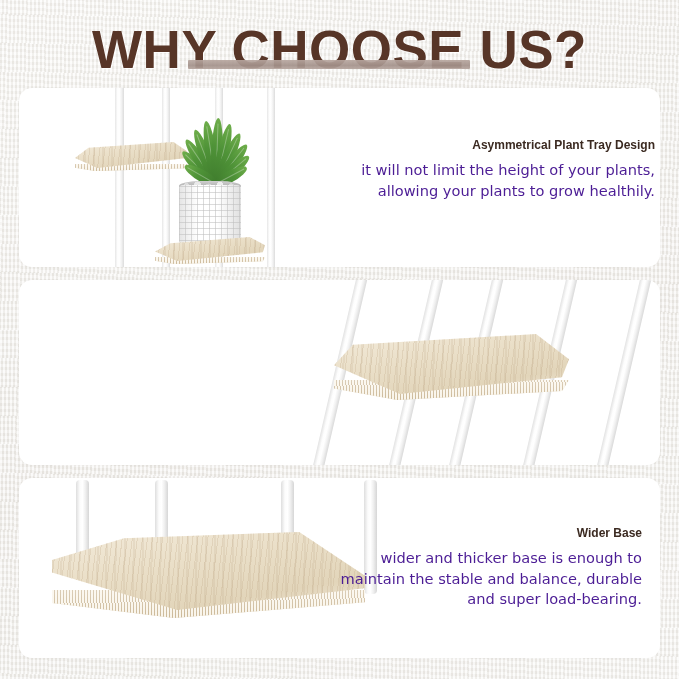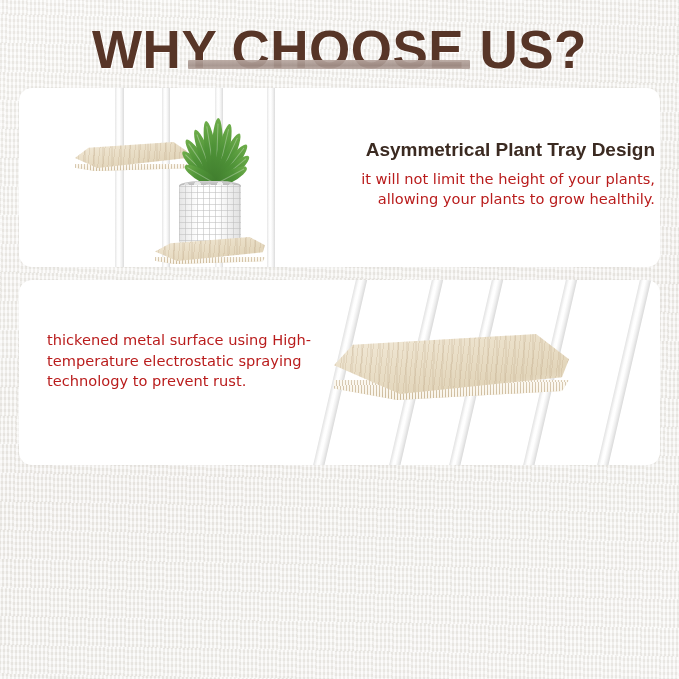--- a/index.html
+++ b/index.html
@@ -64,27 +64,27 @@
     box-shadow: 0 0 0 1px rgba(0,0,0,0.012);
   }
   #panel-1 { left: 19px; top: 88px;  width: 641px; height: 179px; }
   #panel-2 { left: 19px; top: 280px; width: 641px; height: 185px; }
   #panel-3 { left: 19px; top: 478px; width: 641px; height: 180px; }
 
   .text-block { position: absolute; }
   .heading {
     color: #3b2a21;
     font-weight: bold;
-    font-size: 19px;
+    font-size: 12px;
     line-height: 1.25;
     margin: 0 0 7px 0;
     white-space: nowrap;
   }
   .body-text {
-    color: #b91c1c;
+    color: #4c1d95;
     font-size: 14.6px;
     line-height: 1.42;
     margin: 0;
     font-family: "DejaVu Sans", sans-serif;
   }
   .align-right { text-align: right; }
   .align-left  { text-align: left; }
 
   
   #p1-text { left: 336px; top: 50px; width: 300px; }
@@ -278,18 +278,35 @@
         <div class="p2-pole" style="left:452px;"></div>
         <div class="p2-pole" style="left:526px;"></div>
         <div class="p2-pole" style="left:600px;"></div>
 
         <div class="board-edge" id="p2-shelf-edge"></div>
         <div class="board-top" id="p2-shelf"></div>
       </div>
     </div>
 
     <div class="text-block" id="p2-text">
-      <p class="body-text align-left">thickened metal surface using High-temperature electrostatic spraying technology to prevent rust.</p>
     </div>
   </div>
 
+  <div class="panel" id="panel-3">
+    <div class="photo">
+      <div id="p3-art">
+        <div class="p3-pole" style="left:57px;  top:2px;  height:84px;"></div>
+        <div class="p3-pole" style="left:136px; top:2px;  height:136px;"></div>
+        <div class="p3-pole" style="left:262px; top:2px;  height:64px;"></div>
+        <div class="p3-pole" style="left:345px; top:2px;  height:114px;"></div>
+
+        <div class="board-edge" id="p3-base-edge"></div>
+        <div class="board-top" id="p3-base-top"></div>
+      </div>
+    </div>
+
+    <div class="text-block" id="p3-text">
+      <p class="heading align-right">Wider Base</p>
+      <p class="body-text align-right">wider and thicker base is enough to maintain the stable and balance, durable and super load-bearing.</p>
+    </div>
+  </div>
 
 </div>
 
 </body></html>

